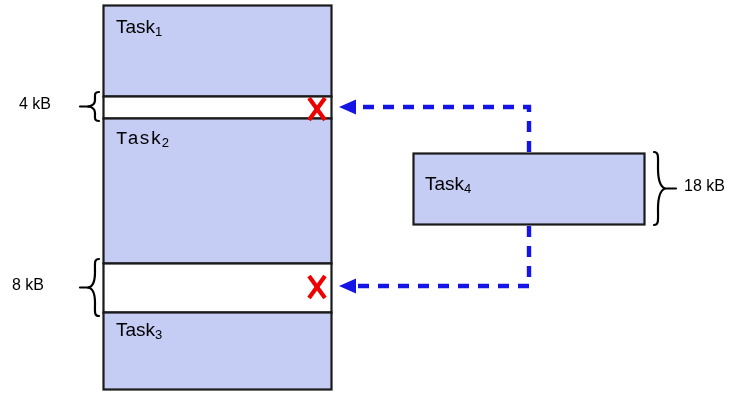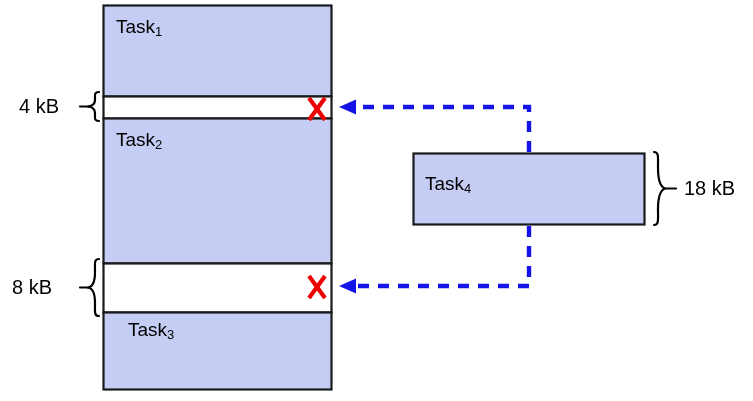--- a/index.html
+++ b/index.html
@@ -34,21 +34,21 @@
   .lbl sub {
     font-size: 13px;
     vertical-align: baseline;
     position: relative;
     top: 3px;
   }
   .size-lbl {
     position: absolute;
     color: #000000;
     font-family: "Liberation Sans", sans-serif;
-    font-size: 20px;
+    font-size: 16px;
     line-height: 1;
     white-space: nowrap;
   }
 </style>
 </head>
 <body>
 
 <div id="stage">
 
   <svg width="753" height="401" viewBox="0 0 753 401">
@@ -112,25 +112,25 @@
     <g stroke="#ee0000" stroke-width="4.2" stroke-linecap="butt">
       <line x1="309" y1="276" x2="325" y2="298"></line>
       <line x1="325" y1="276" x2="309" y2="298"></line>
     </g>
   </svg>
 
   <div class="lbl" style="left:116px; top:17px;">
     <span>Task</span><sub>1</sub>
   </div>
 
-  <div class="lbl" style="left:116px; top:130px;">
+  <div class="lbl" style="left:116px; top:130px;font-family:Liberation Mono, monospace;">
     <span>Task</span><sub>2</sub>
   </div>
 
-  <div class="lbl" style="left:128px; top:320px;">
+  <div class="lbl" style="left:116px; top:320px;">
     <span>Task</span><sub>3</sub>
   </div>
 
   <div class="lbl" style="left:425px; top:174px;">
     <span>Task</span><sub>4</sub>
   </div>
 
   <div class="size-lbl" style="left:19px; top:96px;">4 kB</div>
 
   <div class="size-lbl" style="left:12px; top:277px;">8 kB</div>

